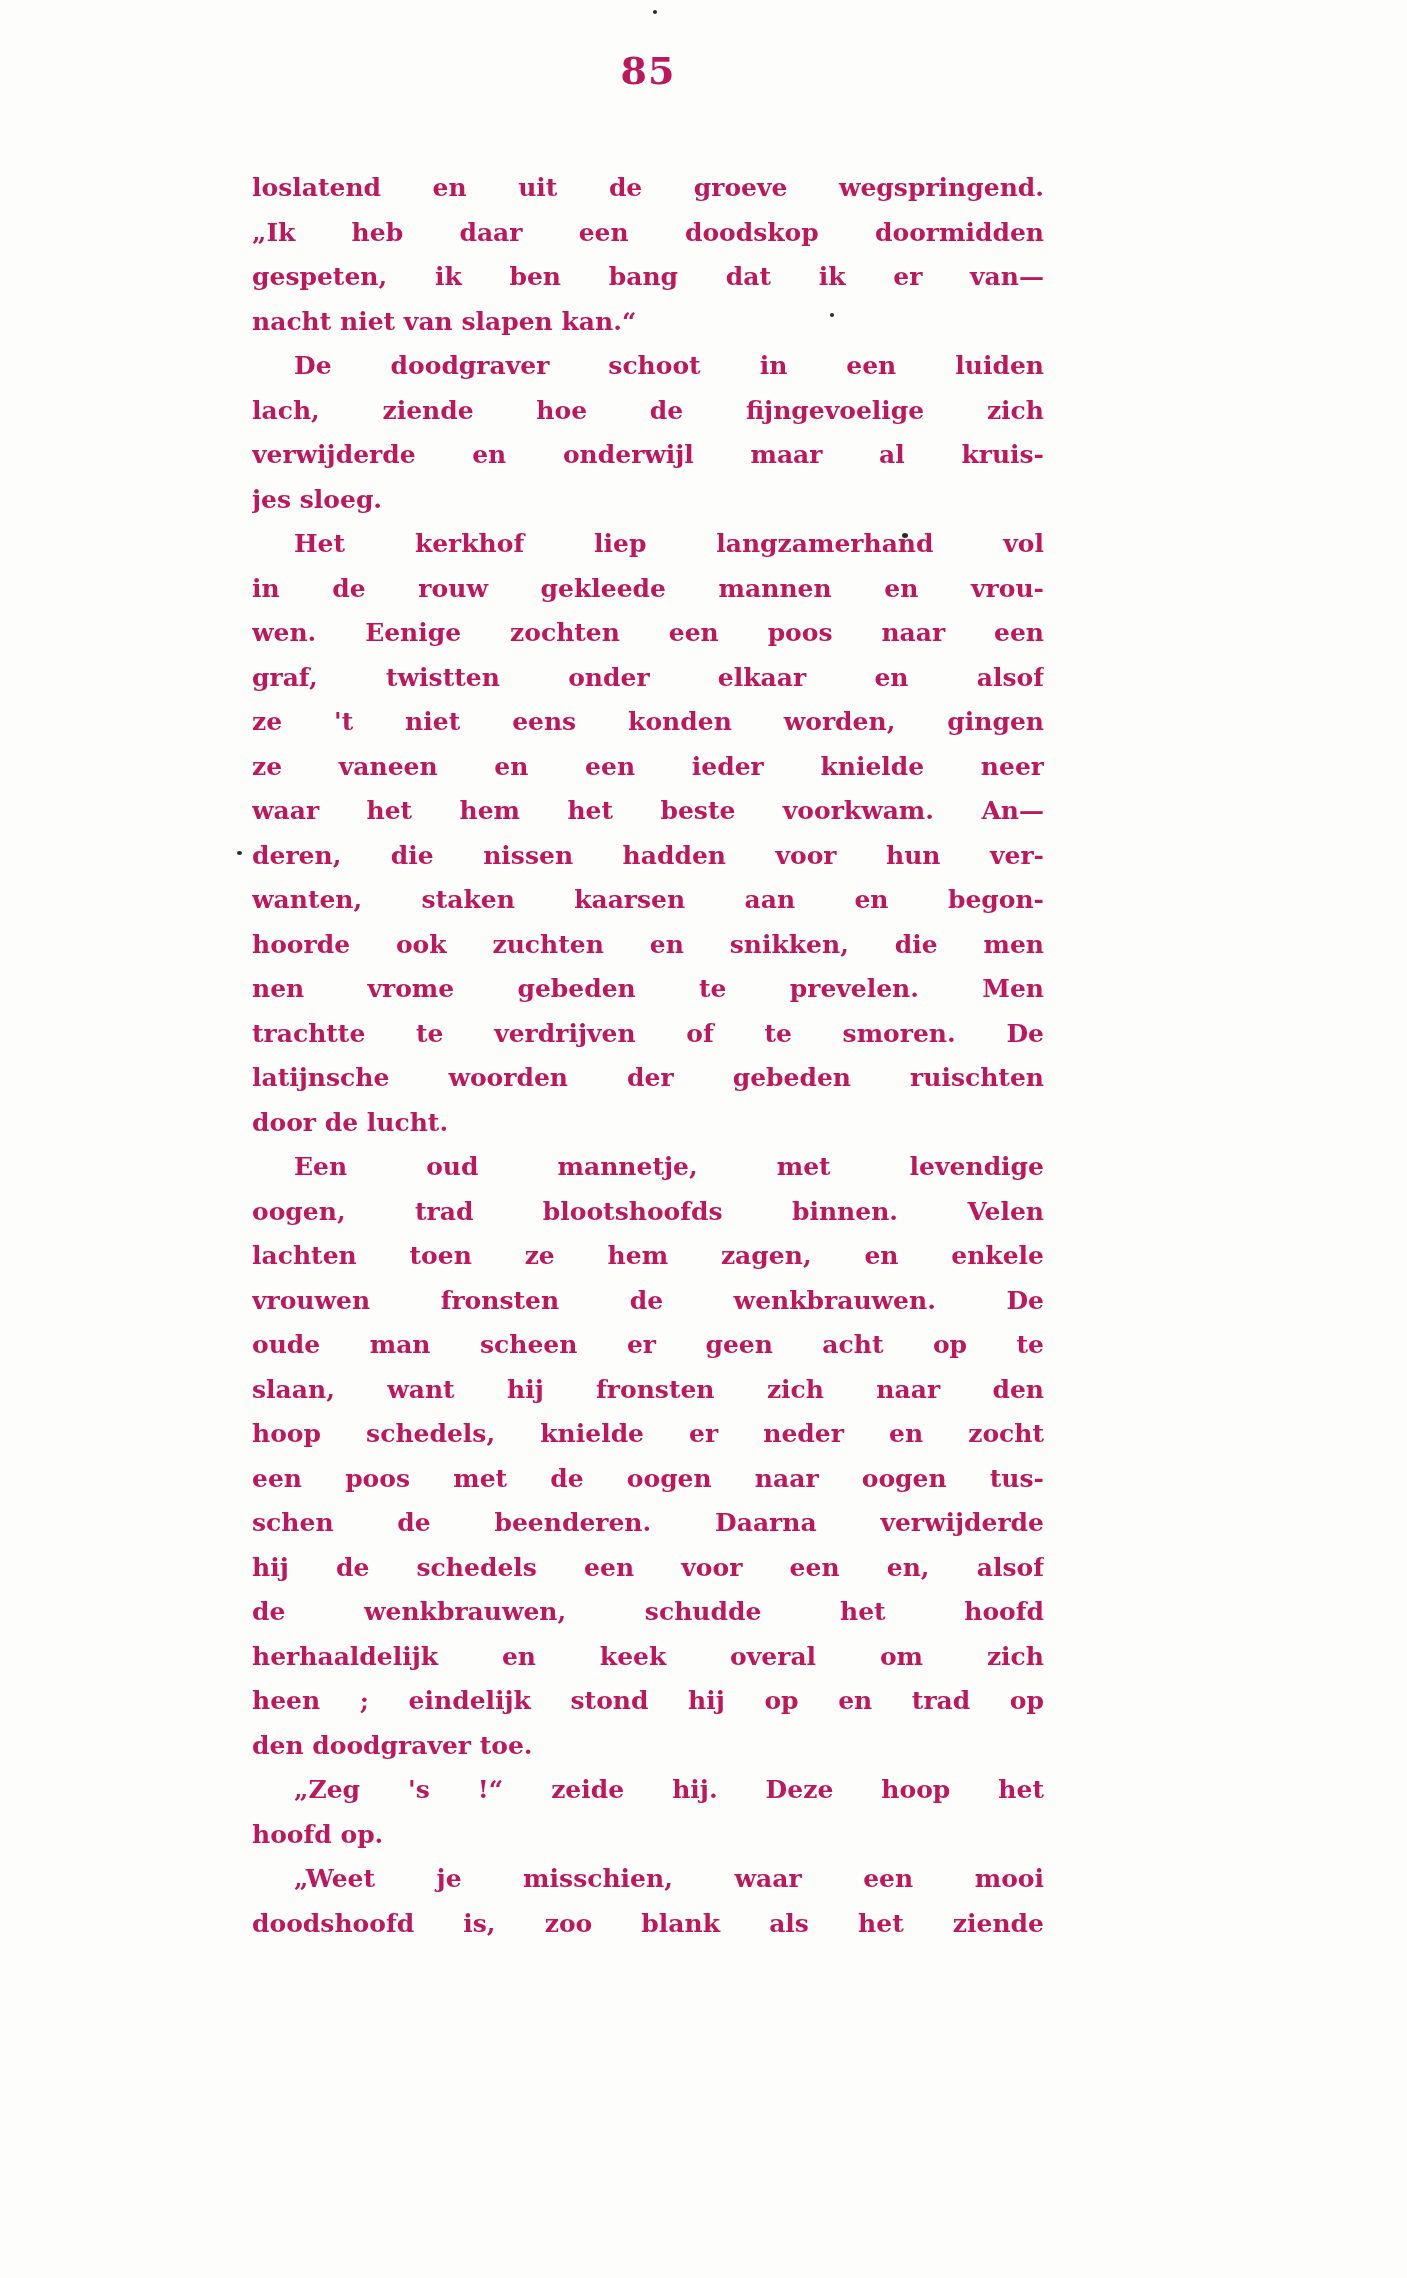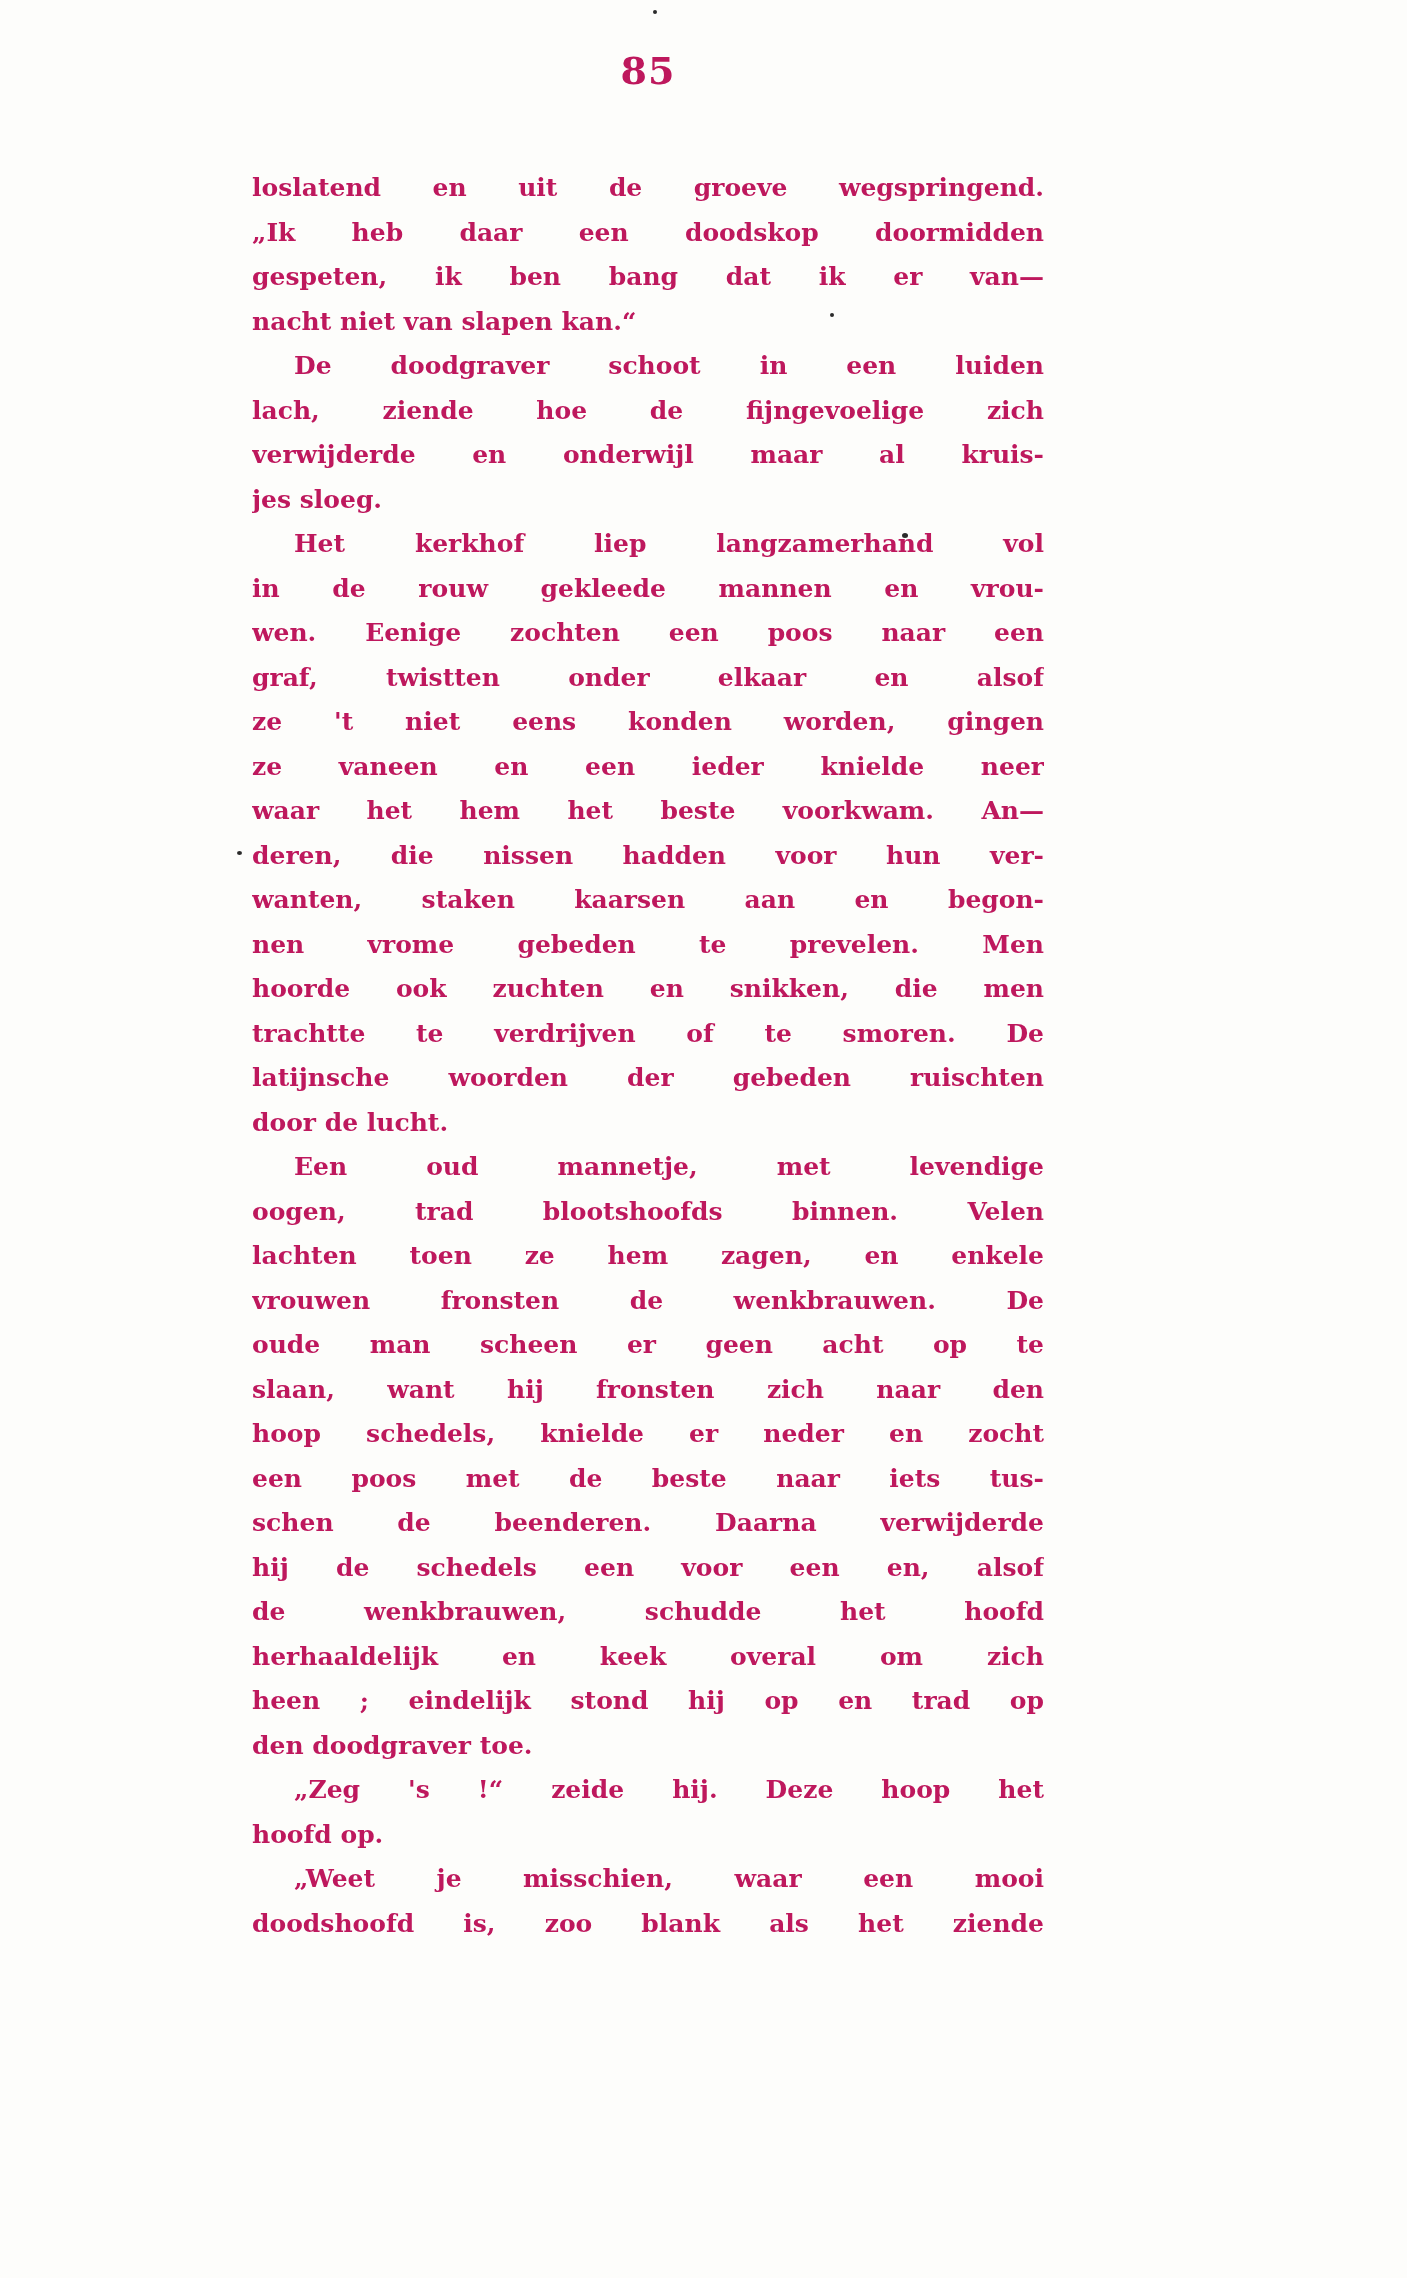--- a/index.html
+++ b/index.html
@@ -69,33 +69,33 @@
       <div class="line">jes sloeg.</div>
       <div class="line indent fill">Het kerkhof liep langzamerhand vol</div>
       <div class="line fill">in de rouw gekleede mannen en vrou-</div>
       <div class="line fill">wen. Eenige zochten een poos naar een</div>
       <div class="line fill">graf, twistten onder elkaar en alsof</div>
       <div class="line fill">ze 't niet eens konden worden, gingen</div>
       <div class="line fill">ze vaneen en een ieder knielde neer</div>
       <div class="line fill">waar het hem het beste voorkwam. An—</div>
       <div class="line fill">deren, die nissen hadden voor hun ver-</div>
       <div class="line fill">wanten, staken kaarsen aan en begon-</div>
+      <div class="line fill">hoorde ook zuchten en snikken, die men</div>
       <div class="line fill">nen vrome gebeden te prevelen. Men</div>
-      <div class="line fill">hoorde ook zuchten en snikken, die men</div>
       <div class="line fill">trachtte te verdrijven of te smoren. De</div>
       <div class="line fill">latijnsche woorden der gebeden ruischten</div>
       <div class="line">door de lucht.</div>
       <div class="line indent fill">Een oud mannetje, met levendige</div>
       <div class="line fill">oogen, trad blootshoofds binnen. Velen</div>
       <div class="line fill">lachten toen ze hem zagen, en enkele</div>
       <div class="line fill">vrouwen fronsten de wenkbrauwen. De</div>
       <div class="line fill">oude man scheen er geen acht op te</div>
       <div class="line fill">slaan, want hij fronsten zich naar den</div>
       <div class="line fill">hoop schedels, knielde er neder en zocht</div>
-      <div class="line fill">een poos met de beste naar iets tus-</div>
+      <div class="line fill">een poos met de oogen naar oogen tus-</div>
       <div class="line fill">schen de beenderen. Daarna verwijderde</div>
       <div class="line fill">hij de schedels een voor een en, alsof</div>
       <div class="line fill">de wenkbrauwen, schudde het hoofd</div>
       <div class="line fill">herhaaldelijk en keek overal om zich</div>
       <div class="line fill">heen ; eindelijk stond hij op en trad op</div>
       <div class="line">den doodgraver toe.</div>
       <div class="line indent fill">„Zeg 's !“ zeide hij. Deze hoop het</div>
       <div class="line">hoofd op.</div>
       <div class="line indent fill">„Weet je misschien, waar een mooi</div>
       <div class="line fill">doodshoofd is, zoo blank als het ziende</div>

